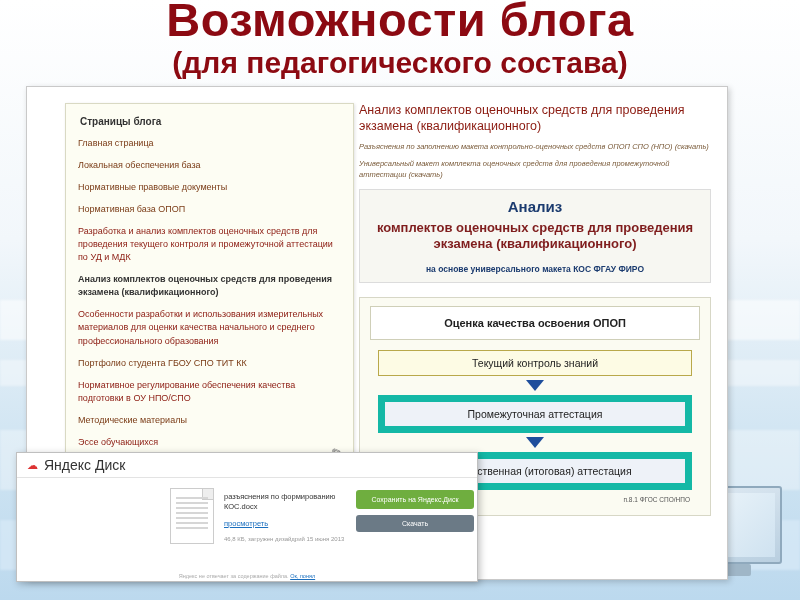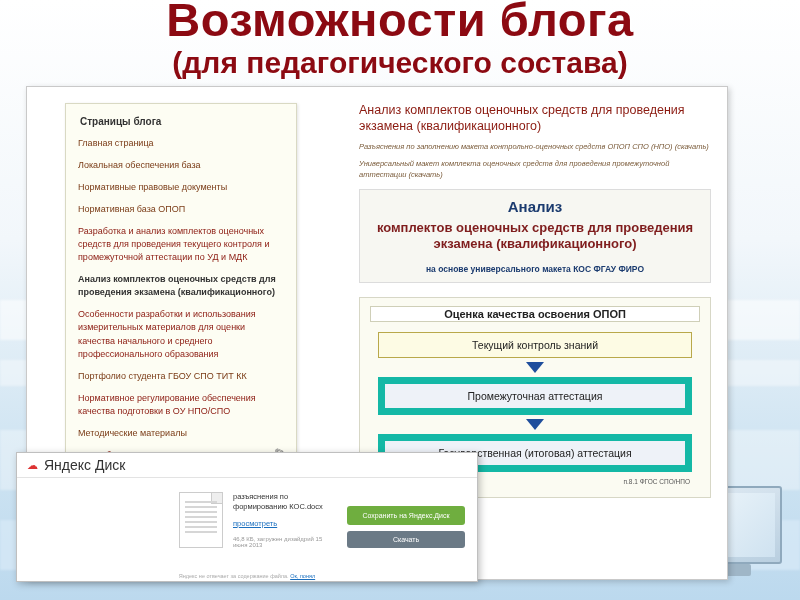--- a/index.html
+++ b/index.html
@@ -62,21 +62,21 @@
   .shot{
     position:absolute;left:26px;top:86px;width:700px;height:492px;
     background:#ffffff;border:1px solid #c9c9c9;
     box-shadow:2px 2px 6px rgba(0,0,0,.18);
     overflow:hidden;
   }
   .shot-inner{position:absolute;inset:0;background:#fff;}
 
   
   .pages-box{
-    position:absolute;left:38px;top:16px;width:232px;height:368px;
+    position:absolute;left:38px;top:16px;width:289px;height:368px;
     background:#fdfdf3;border:1px solid #d9d9c3;
     box-shadow:1px 1px 3px rgba(0,0,0,.12);
     padding:10px 12px;box-sizing:border-box;
   }
   .pages-title{
     font-size:10px;font-weight:bold;color:#333;margin:2px 0 10px 2px;
   }
   .page-item{
     font-size:9px;color:#7a3b16;line-height:1.45;margin-bottom:9px;
   }
@@ -105,21 +105,21 @@
   .ai-t2{font-size:13px;font-weight:bold;color:#7f1d1d;line-height:1.25;margin-top:4px;}
   .ai-t3{font-size:8.5px;font-weight:bold;color:#1b3b6f;margin-top:12px;}
 
   
   .scheme{
     margin-top:14px;border:1px solid #d7d7c6;background:#fbfbf2;
     padding:8px 10px 12px 10px;position:relative;
   }
   .sch-title{
     text-align:center;font-size:11px;font-weight:bold;color:#222;
-    border:1px solid #cfcfb8;background:#fff;padding:1px 0;margin-bottom:10px;
+    border:1px solid #cfcfb8;background:#fff;padding:10px 0;margin-bottom:10px;
   }
   .sch-box{
     border:1px solid #b9a84a;background:#fdfbe4;text-align:center;
     font-size:10.5px;color:#222;padding:6px 0;margin:0 8px;
   }
   .arrow-down{
     width:0;height:0;margin:4px auto;
     border-left:9px solid transparent;border-right:9px solid transparent;
     border-top:11px solid #1f4e9c;
   }
@@ -135,21 +135,21 @@
     background:#ffffff;border:1px solid #bfbfbf;
     box-shadow:2px 2px 7px rgba(0,0,0,.25);
     overflow:hidden;z-index:30;
   }
   .y-head{
     height:24px;border-bottom:1px solid #e3e3e3;display:flex;align-items:center;
     padding-left:10px;gap:6px;background:#fff;
   }
   .y-logo{color:#d33;font-size:11px;}
   .y-title{font-size:14px;color:#333;}
-  .y-body{display:flex;padding:10px 12px;gap:10px;align-items:flex-end;}
+  .y-body{display:flex;padding:10px 3px;gap:10px;align-items:flex-start;}
   .y-doc{
     width:42px;height:54px;background:#fff;border:1px solid #ccc;position:relative;flex:none;
     margin-left:150px;
   }
   .y-doc .lines{position:absolute;left:5px;right:5px;top:8px;}
   .y-doc .lines i{display:block;height:2px;background:#d6d6d6;margin-bottom:3px;}
   .y-doc .corner{position:absolute;right:0;top:0;width:10px;height:10px;background:#eee;border-left:1px solid #ccc;border-bottom:1px solid #ccc;}
   .y-info{flex:1;padding-top:4px;}
   .y-fname{font-size:7.5px;color:#333;line-height:1.3;}
   .y-prev{font-size:7.5px;color:#1a6fbf;text-decoration:underline;margin-top:4px;display:inline-block;}

